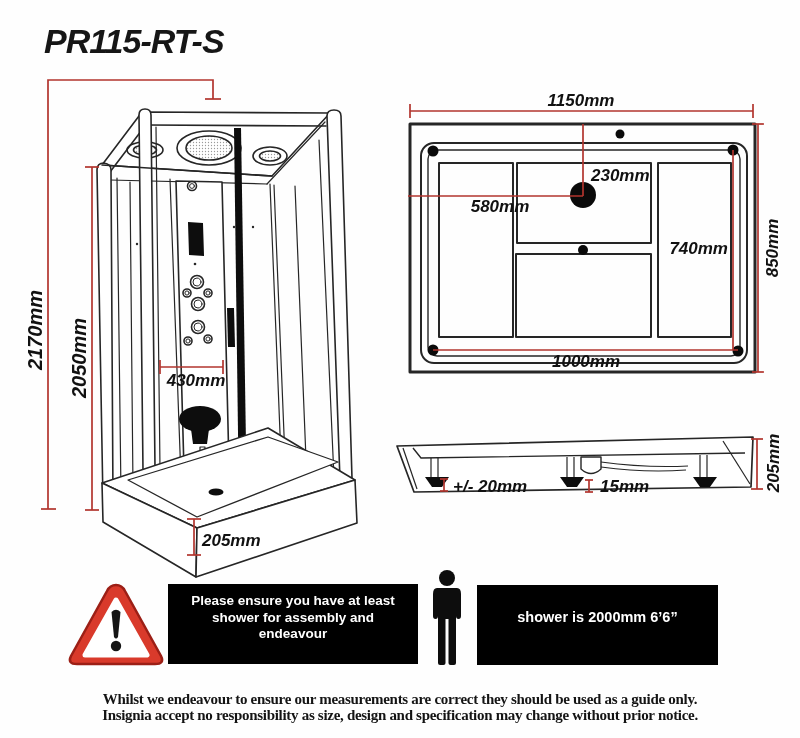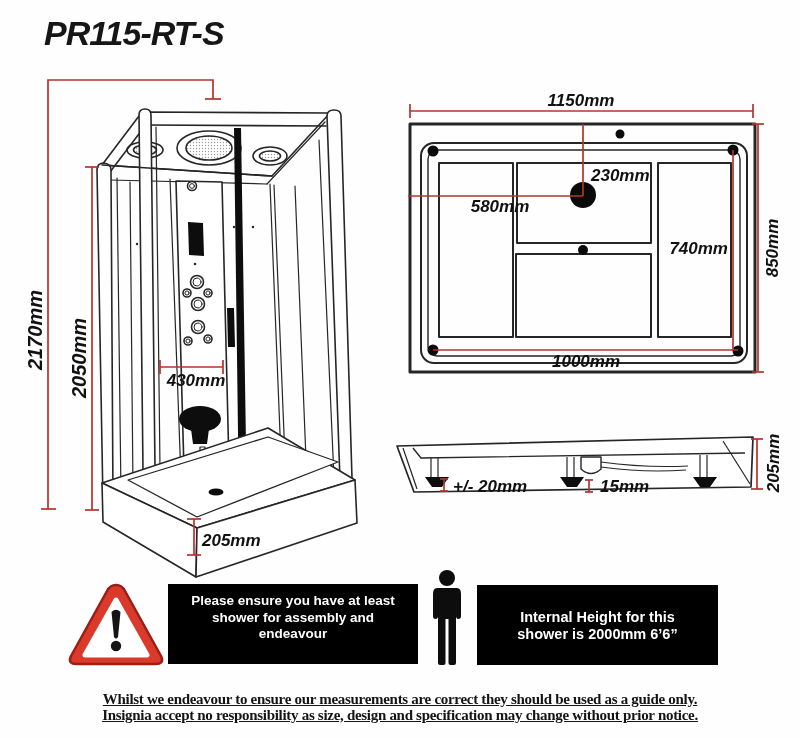--- a/index.html
+++ b/index.html
@@ -1,31 +1,31 @@
 <!DOCTYPE html>
 <html><head>
 <meta charset="utf-8">
 <style>
   html,body{margin:0;padding:0;background:#ffffff;}
   #page{position:relative;width:800px;height:738px;background:#fefefe;overflow:hidden;
         font-family:"Liberation Sans",sans-serif;}
-  #title{position:absolute;left:44px;top:14px;font:italic 800 34px "Liberation Sans",sans-serif;
+  #title{position:absolute;left:44px;top:22px;font:italic 800 34px "Liberation Sans",sans-serif;
          color:#161616;letter-spacing:-1px;}
   svg text{font-family:"Liberation Sans",sans-serif;}
   .dim{font:italic bold 17px "Liberation Sans",sans-serif;fill:#111;}
   .dimL{font:italic bold 20px "Liberation Sans",sans-serif;fill:#111;}
   .notice-box{position:absolute;background:#000;color:#fff;text-align:center;
               font:bold 13.5px/16.5px "Liberation Sans",sans-serif;}
   #assembly-box{left:168px;top:584px;width:250px;height:80px;padding-top:9px;box-sizing:border-box;}
   #height-box{left:477px;top:585px;width:241px;height:80px;padding-top:24px;box-sizing:border-box;
               font-size:14.5px;line-height:17px;}
   #warning-icon{position:absolute;left:64px;top:578px;}
   #person-icon{position:absolute;left:427px;top:569px;}
   #disclaimer{position:absolute;left:0;top:692px;width:100%;text-align:center;
-              font:bold 15px/15.5px "Liberation Serif",serif;color:#141414;letter-spacing:-0.3px;text-decoration:underline;}
+              font:bold 15px/15.5px "Liberation Serif",serif;color:#141414;letter-spacing:-0.3px;}
 </style>
 </head>
 <body>
 
 <div id="page">
 
   <div id="title">PR115-RT-S</div>
 
   <svg width="800" height="738" viewBox="0 0 800 738" style="position:absolute;left:0;top:0">
     <defs>
@@ -228,21 +228,20 @@
 
   <svg id="person-icon" width="40" height="100" viewBox="0 0 40 100">
     <circle cx="20" cy="9" r="8" fill="#0d0d0d"></circle>
     <path d="M10,19 L30,19 Q34,19 34,25 L34,47 Q34,50 31.5,50 Q29,50 29,47 L29,30
              L29,50 L11,50 L11,30 L11,47 Q11,50 8.5,50 Q6,50 6,47 L6,25 Q6,19 10,19 Z" fill="#0d0d0d"></path>
     <rect x="11" y="48" width="7.5" height="48" rx="2" fill="#0d0d0d"></rect>
     <rect x="21.5" y="48" width="7.5" height="48" rx="2" fill="#0d0d0d"></rect>
   </svg>
 
   <div id="height-box" class="notice-box">
-    <div>Internal Height for this</div>
     <div>shower is 2000mm 6’6”</div>
   </div>
 
   <div id="disclaimer">
     <div>Whilst we endeavour to ensure our measurements are correct they should be used as a guide only.</div>
     <div>Insignia accept no responsibility as size, design and specification may change without prior notice.</div>
   </div>
 
 </div>
 

